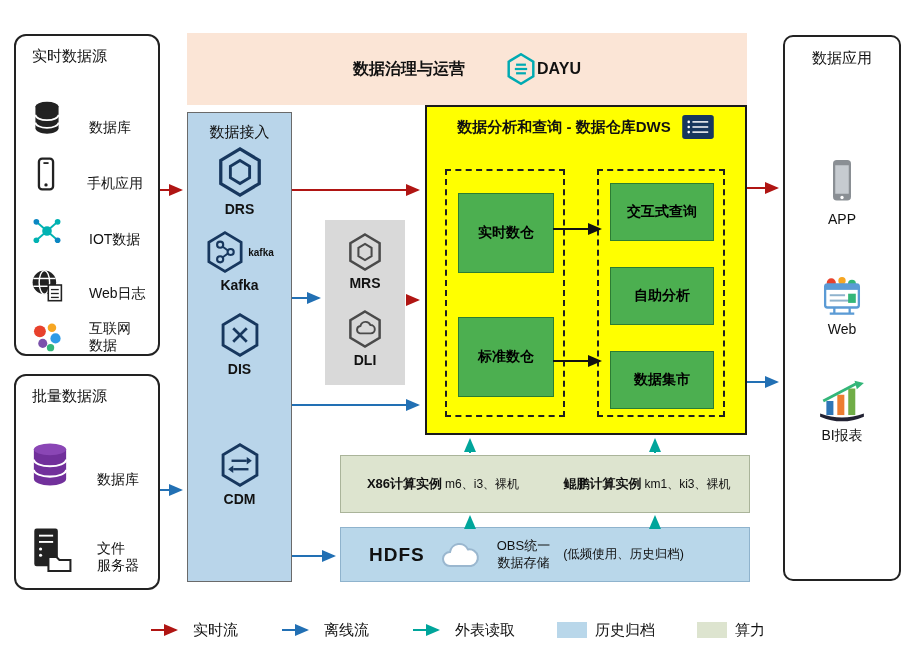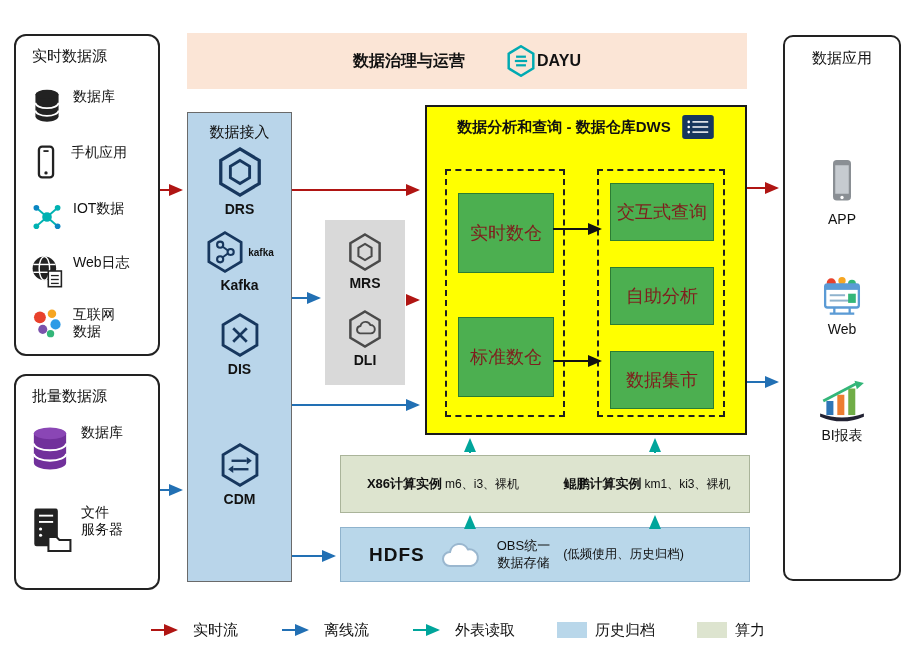--- a/index.html
+++ b/index.html
@@ -1,28 +1,28 @@
 <!DOCTYPE html>
 <html><head>
 <meta charset="utf-8">
 <style>
 *{margin:0;padding:0;box-sizing:border-box}
 body{background:#fff;font-family:"Liberation Sans",sans-serif}
 .canvas{position:relative;width:914px;height:651px;background:#fff;color:#111;overflow:hidden;font-family:"Liberation Sans",sans-serif}
 .abs{position:absolute}
 .panel{background:#fff;border:2px solid #222;border-radius:12px}
 .ptitle{font-size:15px;font-weight:normal;color:#111}
-.row{display:flex;align-items:flex-start;gap:9px}
+.row{display:flex;align-items:flex-end;gap:25px}
 .lbl{font-size:14px;line-height:1.2;white-space:pre-line}
 .col-blue{background:#b9d5ea;border:1px solid #6a6a6a}
 .graybox{background:#d9d9d9}
 .yellow{background:#ffff00;border:2px solid #1a1a1a}
 .ytitle{display:flex;align-items:center;justify-content:center;gap:10px;padding-top:7px;font-size:15px;font-weight:bold}
 .dashed{position:absolute;border:2px dashed #1f1f1f}
-.gnode{position:absolute;background:#4caf50;border:1px solid #2c7d33;display:flex;align-items:center;justify-content:center;font-weight:normal;font-size:18px;color:#7f1d1d;text-align:center}
+.gnode{position:absolute;background:#4caf50;border:1px solid #2c7d33;display:flex;align-items:center;justify-content:center;font-weight:bold;font-size:14px;color:#000000;text-align:center}
 .compute{background:#dde4cf;border:1px solid #aab49a;display:flex}
 .chalf{flex:1;display:flex;flex-direction:row;align-items:center;justify-content:center;gap:3px}
 .ctitle{font-size:13px;font-weight:bold}
 .csub{font-size:12px}
 .hdfs{background:#b9d7ea;border:1px solid #8fb3cd;display:flex;align-items:center;padding-left:28px;gap:13px}
 .hdfs-big{font-size:19px;font-weight:bold;letter-spacing:1px}
 .obslines{display:flex;flex-direction:column;align-items:center;line-height:1.25}
 .obsbold{font-size:13px;font-weight:normal}
 .obsnote{font-size:12.5px}
 .banner{background:#fbe5d6;display:flex;align-items:center;justify-content:center;gap:40px}
@@ -38,21 +38,21 @@
 .sw-hist{background:#b9d7ea}
 .sw-comp{background:#dde4cf}
 .overlay{pointer-events:none}
 svg{display:block}
 </style>
 </head>
 <body>
 
 <div class="canvas">
 
-  <div class="abs banner" style="left:187px;top:33px;width:560px;height:56px">
+  <div class="abs banner" style="left:187px;top:33px;width:560px;height:72px">
     <span class="btitle">数据治理与运营</span>
     <span class="dayu">
       <svg width="32" height="32" viewBox="0 0 24 26">
         <polygon points="12,1 22,7 22,19 12,25 2,19 2,7" fill="none" stroke="#00aab2" stroke-width="2"></polygon>
         <line x1="8" y1="9.5" x2="16" y2="9.5" stroke="#00aab2" stroke-width="1.8"></line>
         <line x1="7" y1="13" x2="17" y2="13" stroke="#00aab2" stroke-width="1.8"></line>
         <line x1="8" y1="16.5" x2="16" y2="16.5" stroke="#00aab2" stroke-width="1.8"></line>
       </svg>
       <span>DAYU</span>
     </span>

